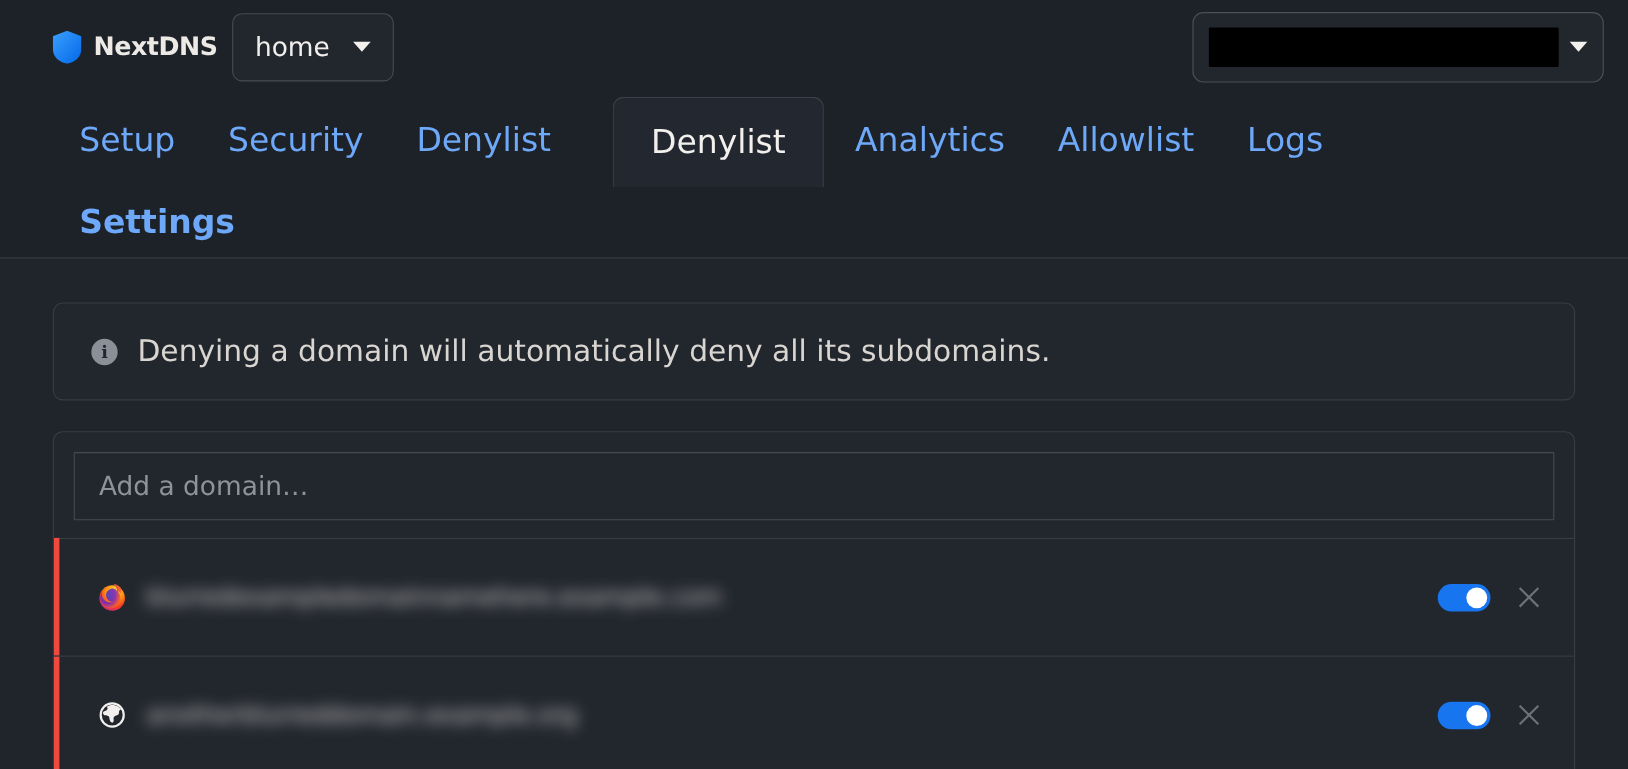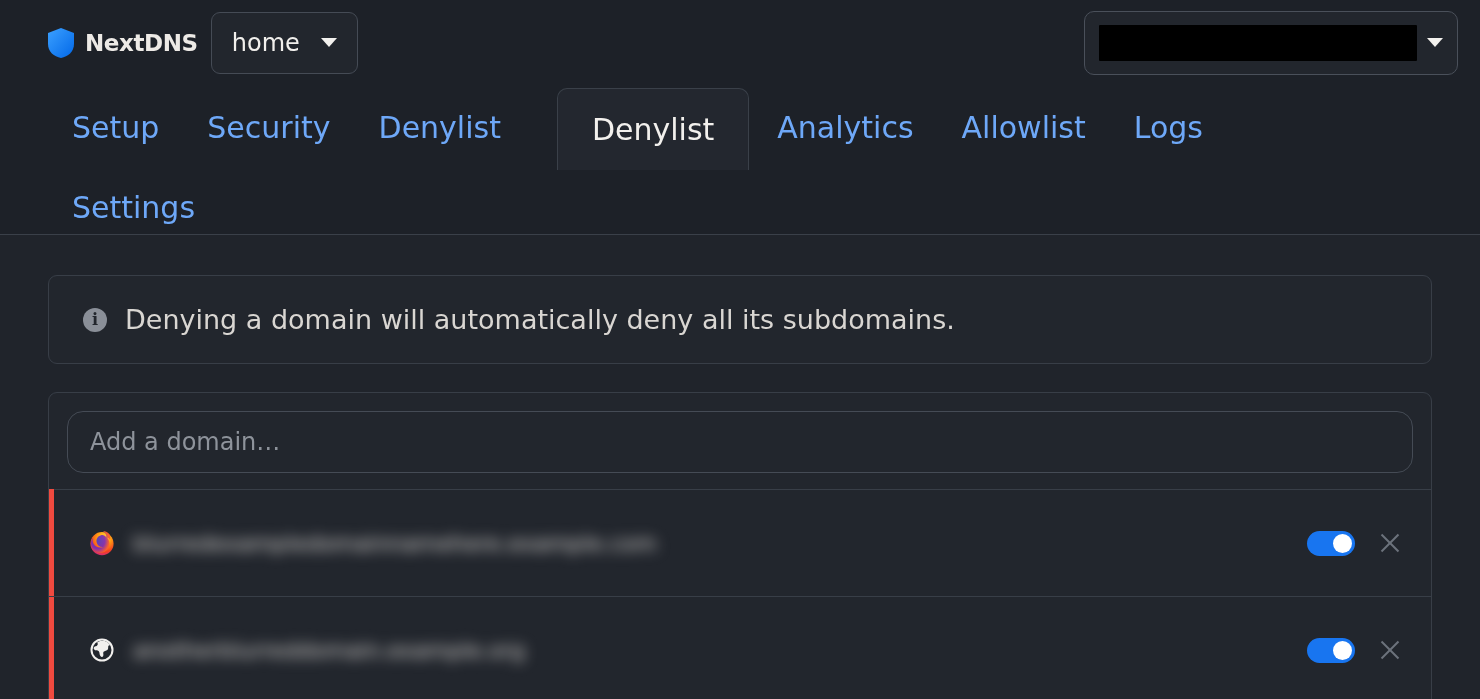--- a/index.html
+++ b/index.html
@@ -113,21 +113,21 @@
     font-size: 30px;
     color: #6ea8f8;
     padding: 16px 24px;
     line-height: 1.5;
     cursor: pointer;
     white-space: nowrap;
     text-decoration: none;
   }
 
   .nav-row-1 { height: 84px; display: flex; align-items: center; width: 100%; }
-  .nav-row-2 { height: 66px; display: flex; align-items: flex-start; width: 100%; }
+  .nav-row-2 { height: 66px; display: flex; align-items: center; width: 100%; font-weight: bold; }
 
   .nav-item.active {
     color: #f2f0ed;
     background: #23272f;
     border: 1px solid #3a4049;
     border-bottom: none;
     border-radius: 10px 10px 0 0;
     position: relative;
     padding: 18px 34px;
     margin: 0 4px;
@@ -187,21 +187,21 @@
 
   .add-row {
     padding: 18px 18px 16px 18px;
   }
 
   .add-input {
     width: 100%;
     height: 62px;
     background: transparent;
     border: 1px solid #454b55;
-    border-radius: 16px;
+    border-radius: 1px;
     color: #e8e6e3;
     font-size: 24px;
     font-family: "DejaVu Sans", "Liberation Sans", sans-serif;
     padding: 0 22px;
     outline: none;
   }
   .add-input::placeholder {
     color: #8e939b;
     opacity: 1;
   }

